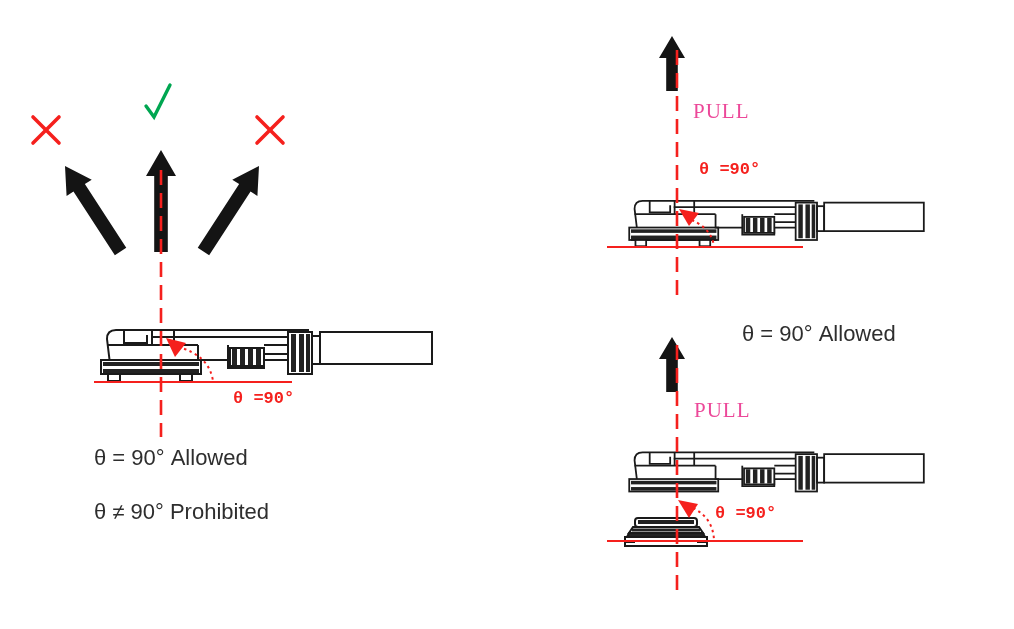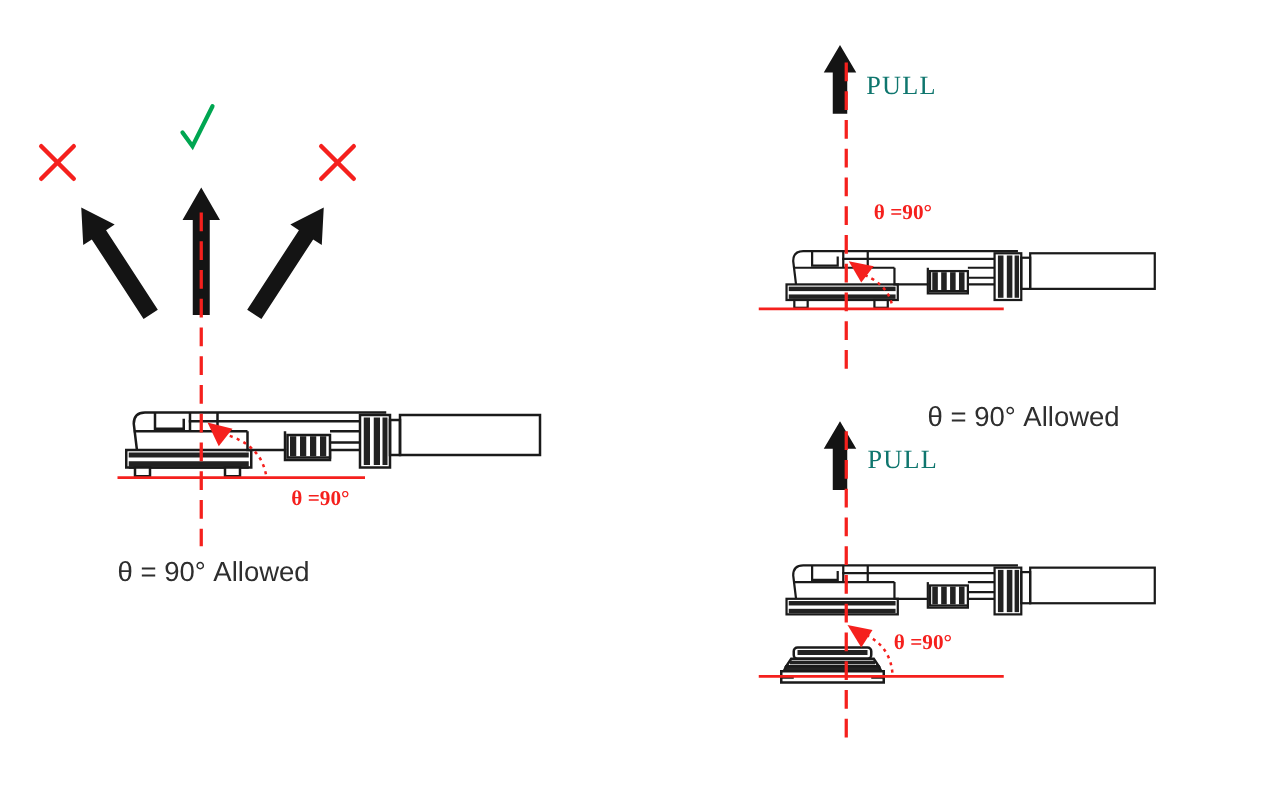--- a/index.html
+++ b/index.html
@@ -12,34 +12,35 @@
   }
   .abs{position:absolute;}
   .caption{
     font-family:"Liberation Sans", sans-serif;
     font-size:22px;
     color:#2e2e2e;
     line-height:1;
     white-space:nowrap;
   }
   .angle-label{
-    font-family:Liberation Serif, serif;
+    font-family:Liberation Mono, monospace;
     font-size:17px;
     font-weight:700;
     color:#f5201d;
     line-height:1;
     white-space:nowrap;
   }
   .pull-label{
     font-family:"Liberation Serif", serif;
     font-size:21px;
-    color:#0f766e;
+    color:#ec4899;
     line-height:1;
     letter-spacing:1px;
     white-space:nowrap;
+    margin-top:43px;
   }
   svg{display:block;}
 </style>
 </head>
 <body>
 
 <div class="canvas">
 
   <svg width="0" height="0" class="abs" aria-hidden="true">
     <defs>
@@ -129,20 +130,21 @@
     <path d="M94 382 H292" stroke="#f5201d" stroke-width="2.2"></path>
 
     <path d="M161 170 V437" stroke="#f5201d" stroke-width="2.6" stroke-dasharray="15 8"></path>
 
     <path d="M178 347 Q209 355 213 381" stroke="#f5201d" stroke-width="2" fill="none" stroke-dasharray="2.5 3.5"></path>
     <polygon points="166,338 186,343 175,357" fill="#f5201d"></polygon>
   </svg>
 
   <div class="abs angle-label" style="left:233px;top:390px">θ =90°</div>
   <div class="abs caption" style="left:94px;top:447px">θ = 90° Allowed</div>
+  <div class="abs caption" style="left:94px;top:501px">θ ≠ 90° Prohibited</div>
 
   <svg class="abs" style="left:510px;top:0" width="504" height="315" viewBox="510 0 504 315">
 
     <g transform="translate(672,36)">
       <use href="#pull-arrow-shape"></use>
     </g>
 
     <g transform="translate(623,195.5) scale(0.89)">
       <use href="#cx-plug"></use>
         <use href="#cx-feet"></use>

